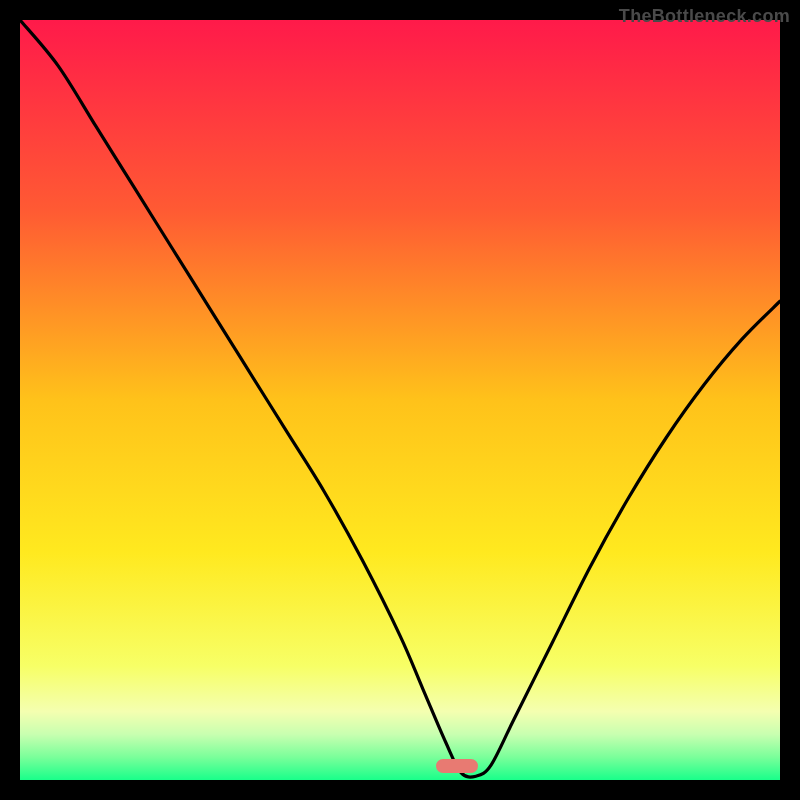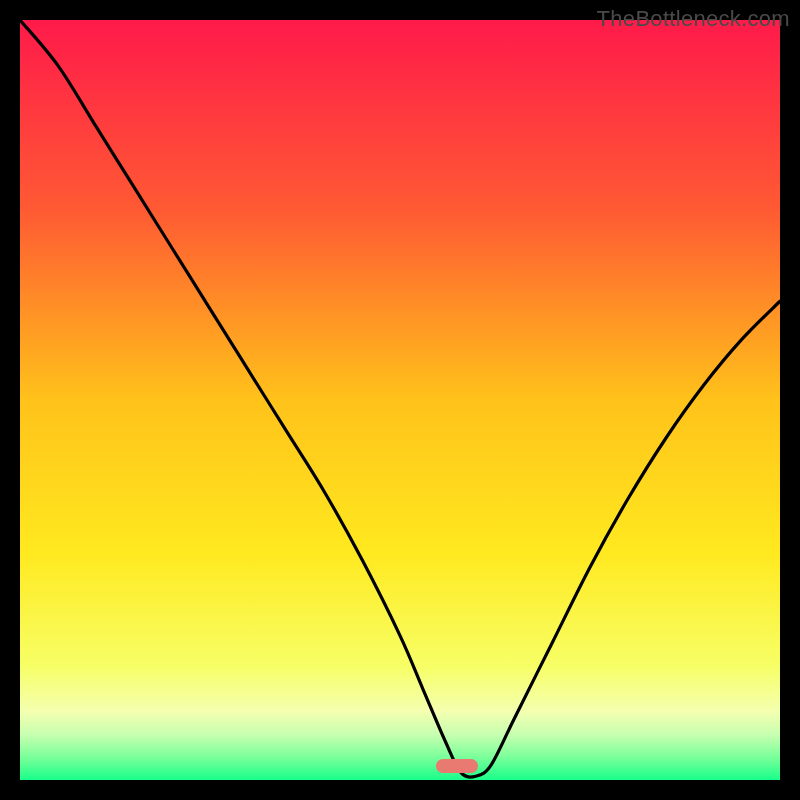--- a/index.html
+++ b/index.html
@@ -15,22 +15,22 @@
     position: relative;
     width: 800px;
     height: 800px;
     background: #000;
   }
   .watermark {
     position: absolute;
     top: 6px;
     right: 10px;
     color: #4a4a4a;
-    font-size: 22px;
-    font-weight: 400;
+    font-size: 18px;
+    font-weight: 700;
     letter-spacing: 0.3px;
     z-index: 5;
   }
   .plot {
     position: absolute;
     left: 20px;
     top: 20px;
     width: 760px;
     height: 760px;
     overflow: hidden;

